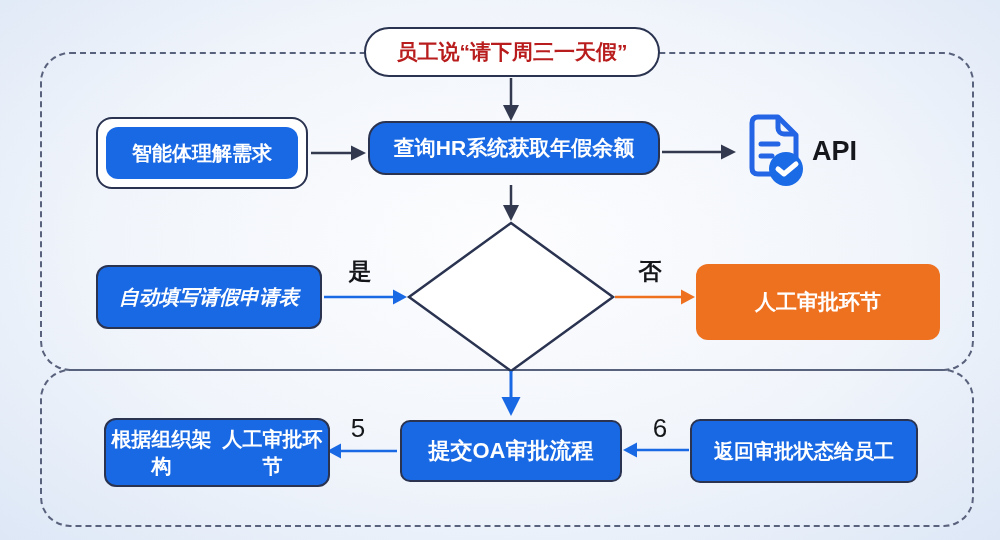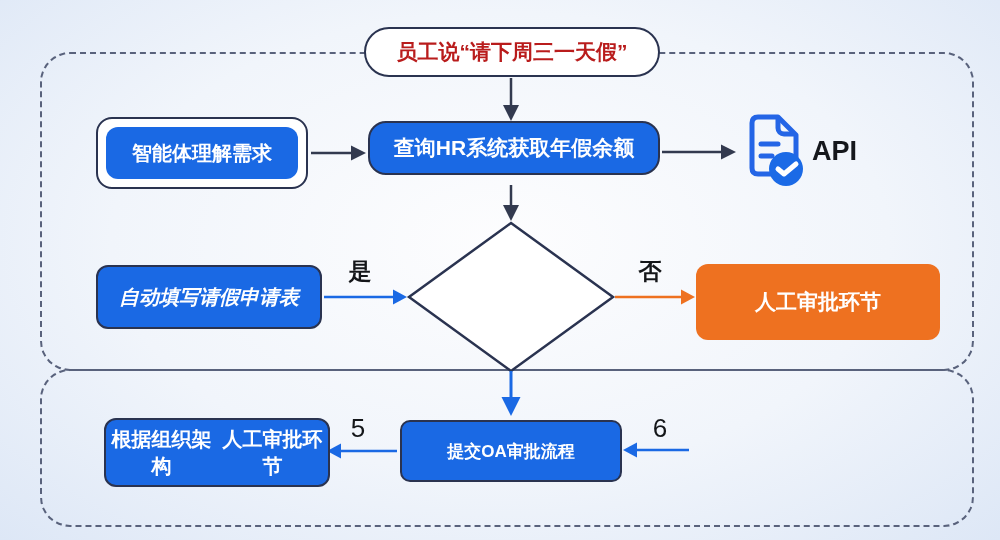--- a/index.html
+++ b/index.html
@@ -33,21 +33,21 @@
     background:#1a69e4;color:#fff;font-size:20px;font-weight:700;
     display:flex;align-items:center;justify-content:center;border:none;
   }
   .query{left:368px;top:121px;width:292px;height:54px;border-radius:18px;font-size:21px;}
   .autofill{left:96px;top:265px;width:226px;height:64px;border-radius:12px;font-size:20px;font-style:italic;}
   .manual{
     left:696px;top:264px;width:244px;height:76px;border-radius:12px;
     background:#ee7120;color:#ffffff;font-size:21px;border:none;
   }
   .selectbox{left:104px;top:418px;width:226px;height:69px;border-radius:12px;font-size:20px;line-height:27px;flex-direction:row;}
-  .submit{left:400px;top:420px;width:222px;height:62px;border-radius:10px;font-size:17px;}
+  .submit{left:400px;top:420px;width:222px;height:62px;border-radius:10px;font-size:22px;}
   .returnbox{left:690px;top:419px;width:228px;height:64px;border-radius:10px;font-size:20px;}
   .decision-text{
     position:absolute;left:440px;top:265px;width:142px;z-index:3;text-align:center;
     font-size:22px;font-weight:700;color:#16181d;line-height:31px;
   }
   .edge-label{
     position:absolute;z-index:3;text-align:center;color:#141619;font-weight:700;font-size:23px;
   }
   .num-label{font-weight:500;font-size:26px;}
   .api-icon{position:absolute;left:742px;top:112px;z-index:3;}
@@ -153,19 +153,22 @@
 
   <div class="node blue selectbox">
     <div>根据组织架构</div>
     <div>人工审批环节</div>
   </div>
 
   <div class="node blue submit">
     <span>提交OA审批流程</span>
   </div>
 
+  <div class="node blue returnbox">
+    <span>返回审批状态给员工</span>
+  </div>
 
   <div class="edge-label" style="left:336px;top:256px;width:48px;">是</div>
   <div class="edge-label" style="left:626px;top:256px;width:48px;">否</div>
   <div class="edge-label num-label" style="left:340px;top:413px;width:36px;">5</div>
   <div class="edge-label num-label" style="left:642px;top:413px;width:36px;">6</div>
 
 </div>
 
 </body></html>

